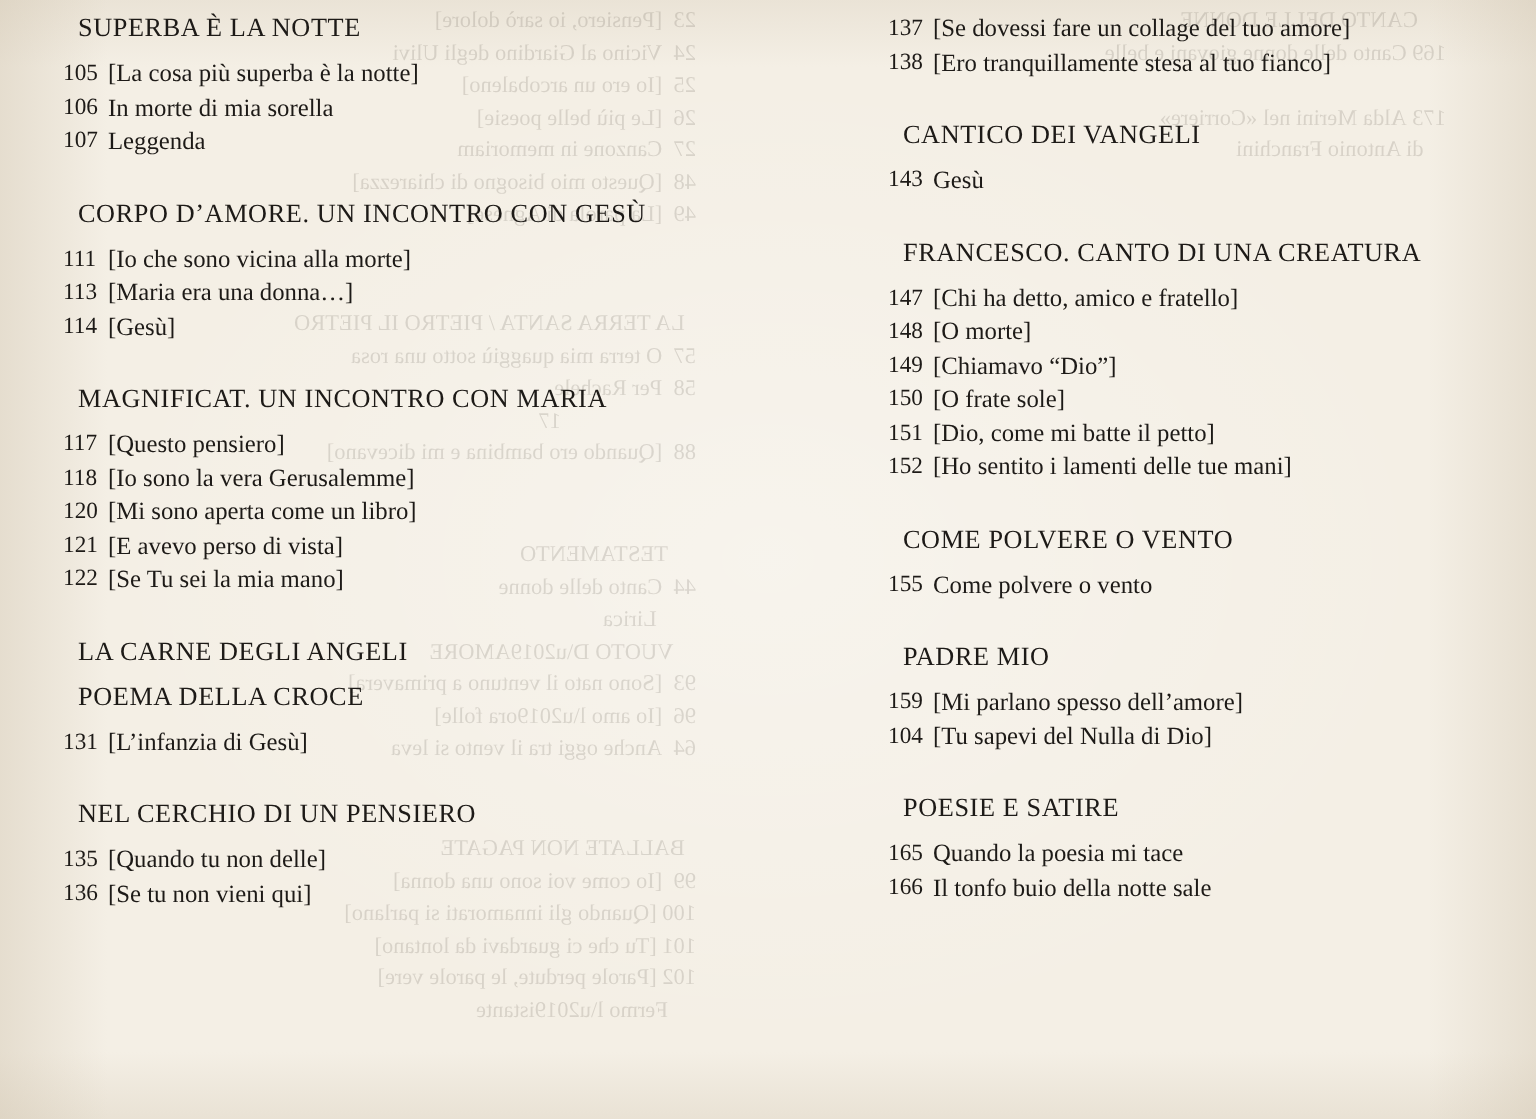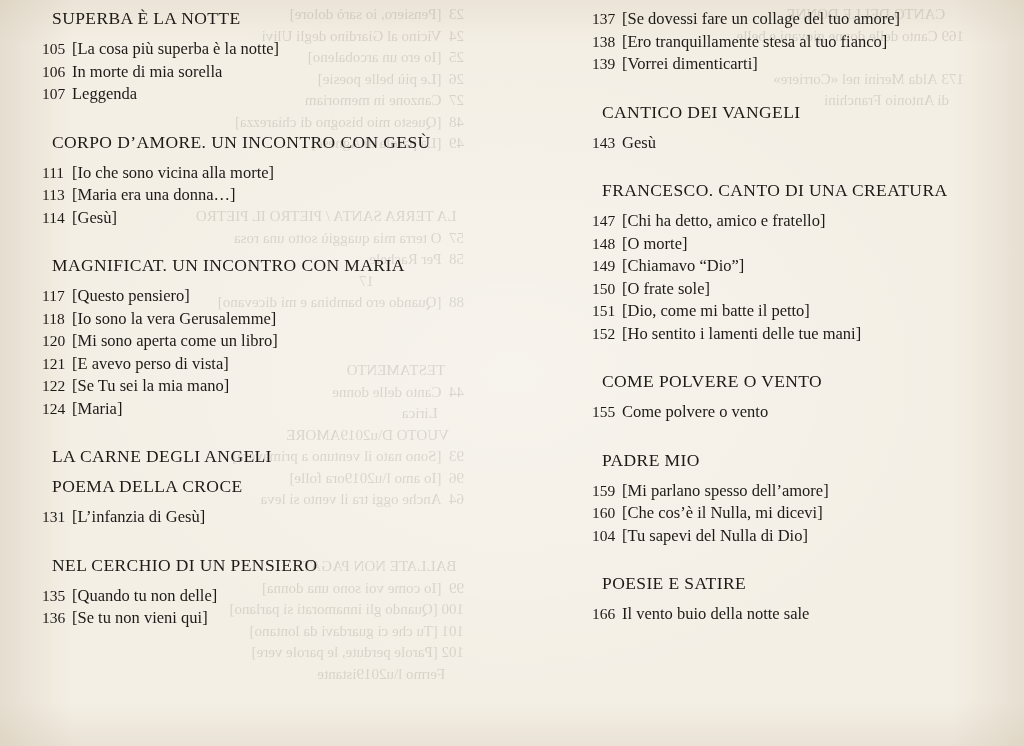--- a/index.html
+++ b/index.html
@@ -187,24 +187,20 @@
           <span class="title-text italic">[Mi sono aperta come un libro]</span>
         </div>
         <div class="entry">
           <span class="pageno">121</span>
           <span class="title-text italic">[E avevo perso di vista]</span>
         </div>
         <div class="entry">
           <span class="pageno">122</span>
           <span class="title-text italic">[Se Tu sei la mia mano]</span>
         </div>
-        <div class="entry">
-          <span class="pageno">124</span>
-          <span class="title-text italic">[Maria]</span>
-        </div>
       </div>
     </div>
 
     <div class="section">
       <div class="section-title">LA CARNE DEGLI ANGELI</div>
     </div>
 
     <div class="section">
       <div class="section-title">POEMA DELLA CROCE</div>
       <div class="entries">
@@ -235,24 +231,20 @@
 
     <div class="entries">
       <div class="entry">
         <span class="pageno">137</span>
         <span class="title-text italic">[Se dovessi fare un collage del tuo amore]</span>
       </div>
       <div class="entry">
         <span class="pageno">138</span>
         <span class="title-text italic">[Ero tranquillamente stesa al tuo fianco]</span>
       </div>
-      <div class="entry">
-        <span class="pageno">139</span>
-        <span class="title-text italic">[Vorrei dimenticarti]</span>
-      </div>
     </div>
 
     <div class="section">
       <div class="section-title">CANTICO DEI VANGELI</div>
       <div class="entries">
         <div class="entry">
           <span class="pageno">143</span>
           <span class="title-text">Gesù</span>
         </div>
       </div>
@@ -299,35 +291,35 @@
     </div>
 
     <div class="section">
       <div class="section-title">PADRE MIO</div>
       <div class="entries">
         <div class="entry">
           <span class="pageno">159</span>
           <span class="title-text italic">[Mi parlano spesso dell’amore]</span>
         </div>
         <div class="entry">
-          <span class="pageno">160</span>
-          <span class="title-text italic">[Che cos’è il Nulla, mi dicevi]</span>
-        </div>
-        <div class="entry">
           <span class="pageno">104</span>
           <span class="title-text italic">[Tu sapevi del Nulla di Dio]</span>
         </div>
       </div>
     </div>
 
     <div class="section">
       <div class="section-title">POESIE E SATIRE</div>
       <div class="entries">
         <div class="entry">
+          <span class="pageno">165</span>
+          <span class="title-text">Quando la poesia mi tace</span>
+        </div>
+        <div class="entry">
           <span class="pageno">166</span>
-          <span class="title-text">Il vento buio della notte sale</span>
+          <span class="title-text">Il tonfo buio della notte sale</span>
         </div>
       </div>
     </div>
 
   </div>
 
 </div>
 
 </body></html>

